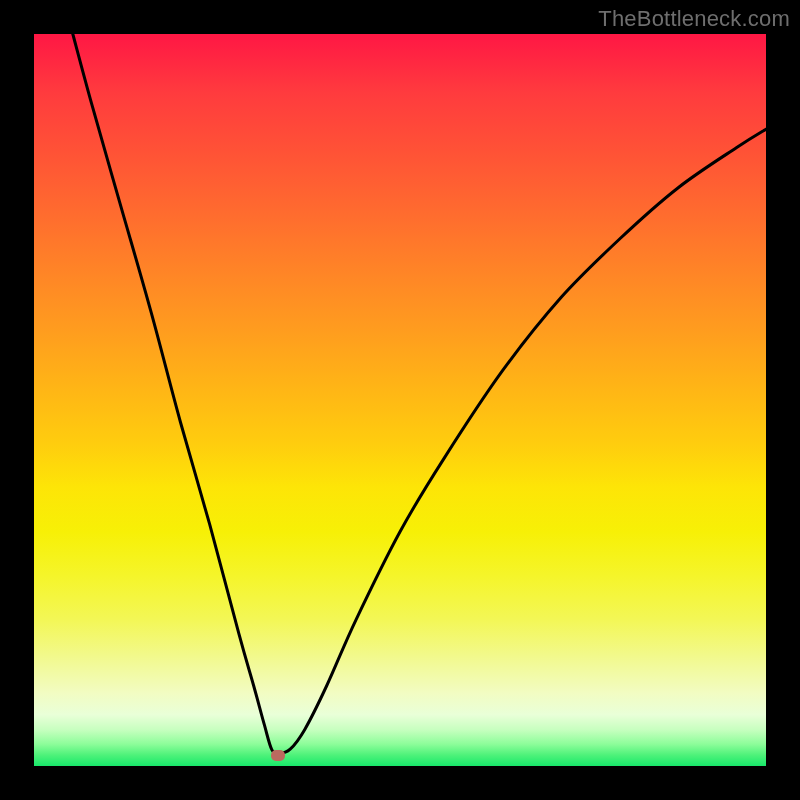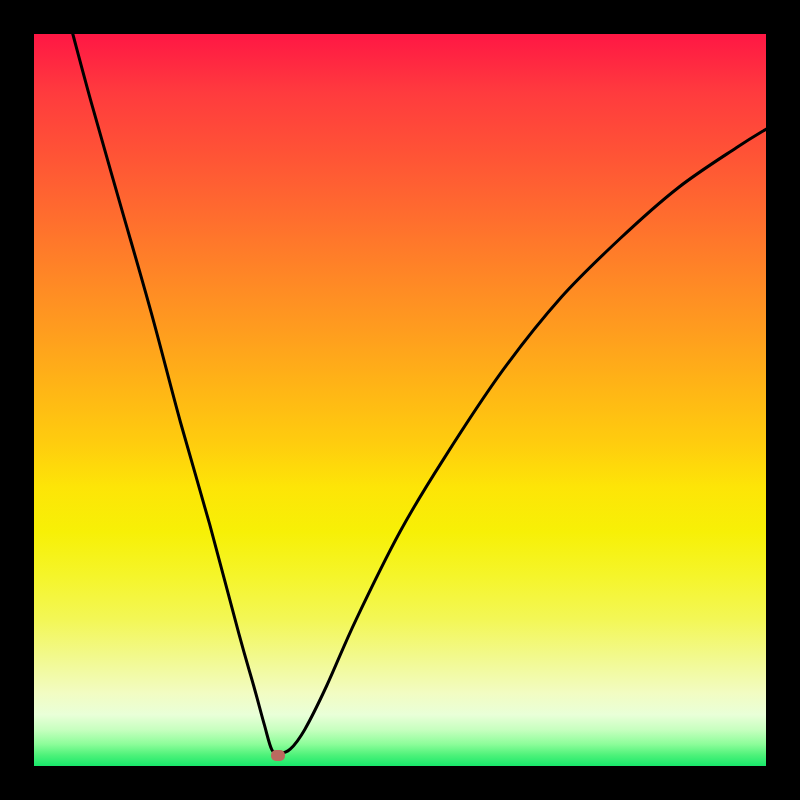--- a/index.html
+++ b/index.html
@@ -71,20 +71,21 @@
     height: 11px;
     border-radius: 5px;
     background: #bb6a5f;
   }
 </style>
 </head>
 <body>
 
 <div class="frame">
 
+  <div class="watermark">TheBottleneck.com</div>
 
   <div class="plot-area">
 
     <svg class="curve" viewBox="0 0 732 732" preserveAspectRatio="none">
       <path fill="none" stroke="#000" stroke-width="3" stroke-linecap="round" d="M 38.8 0.0 C 42.1 12.2, 50.4 43.9, 58.6 73.2 C 66.7 102.5, 78.1 141.5, 87.8 175.7 C 97.6 209.8, 107.4 242.8, 117.1 278.2 C 126.9 313.5, 136.6 352.6, 146.4 388.0 C 156.2 423.3, 165.9 455.1, 175.7 490.4 C 185.4 525.8, 197.6 573.4, 205.0 600.2 C 212.3 627.1, 215.3 636.2, 219.6 651.5 C 223.9 666.7, 227.5 681.0, 230.6 691.7 C 233.6 702.5, 235.5 711.3, 237.9 715.9 C 240.3 720.5, 242.2 719.7, 245.2 719.6 C 248.3 719.4, 251.9 719.2, 256.2 715.2 C 260.5 711.1, 264.7 706.0, 270.8 695.4 C 276.9 684.8, 284.3 669.8, 292.8 651.5 C 301.3 633.2, 309.9 611.2, 322.1 585.6 C 334.3 560.0, 351.4 524.6, 366.0 497.8 C 380.6 470.9, 392.8 451.4, 409.9 424.6 C 427.0 397.7, 449.0 363.6, 468.5 336.7 C 488.0 309.9, 507.5 285.5, 527.0 263.5 C 546.6 241.6, 566.1 223.3, 585.6 205.0 C 605.1 186.7, 624.6 169.0, 644.2 153.7 C 663.7 138.5, 688.1 123.2, 702.7 113.5 C 717.4 103.7, 727.1 98.2, 732.0 95.2"></path>
     </svg>
 
     <div class="marker" style="left: 237.488px; top: 716.02px; background: rgb(187, 106, 95);"></div>
 
   </div>

